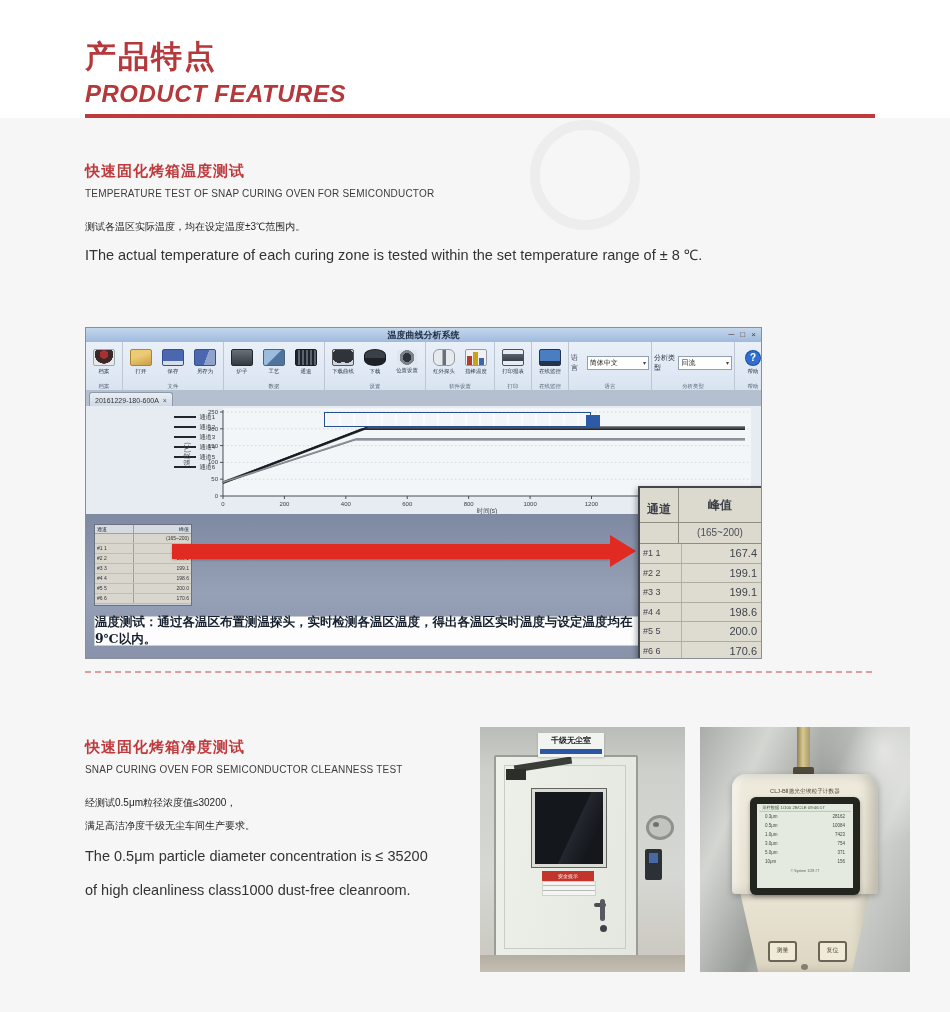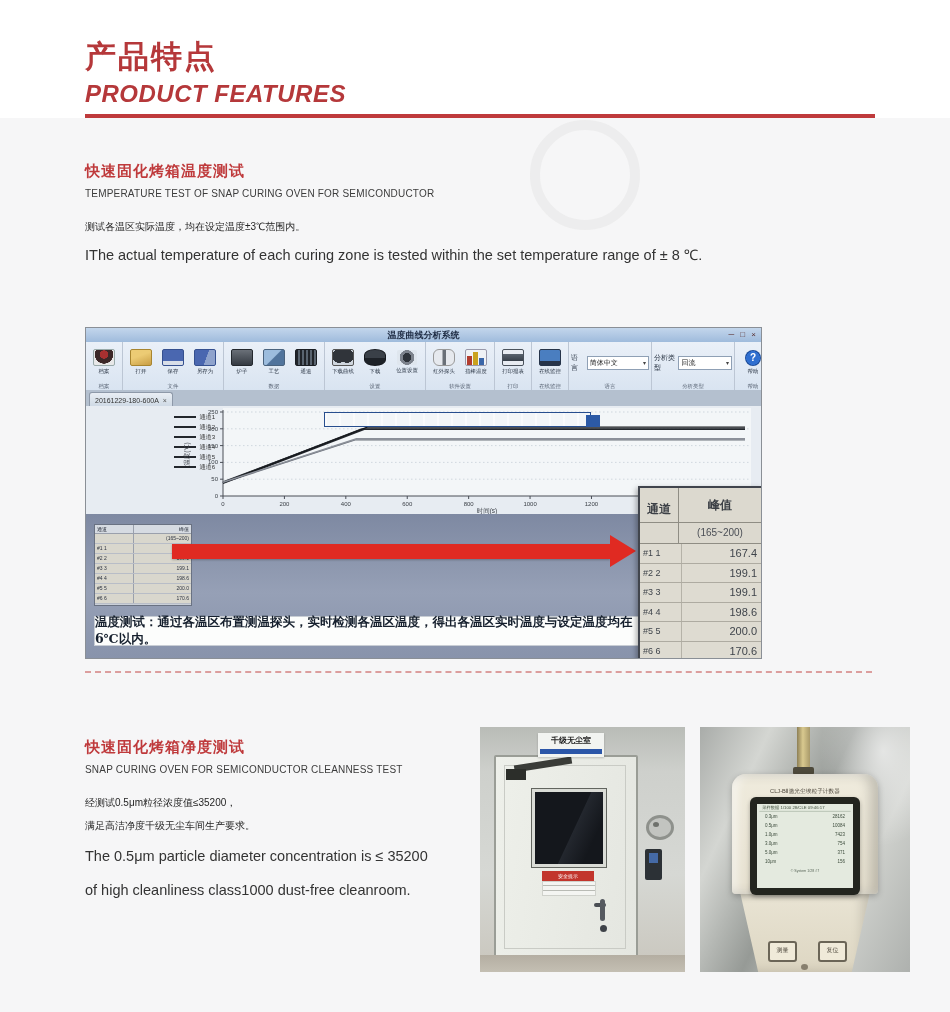--- a/index.html
+++ b/index.html
@@ -387,21 +387,21 @@
           <div class="mc1">#5 5</div>
           <div class="mc2">200.0</div>
         </div>
         <div class="mini-row">
           <div class="mc1">#6 6</div>
           <div class="mc2">170.6</div>
         </div>
       </div>
     <div class="abs arrow-body"></div>
     <div class="abs arrow-head"></div>
-    <div class="abs sw-caption">温度测试：通过各温区布置测温探头，实时检测各温区温度，得出各温区实时温度与设定温度均在 6℃以内。</div>
+    <div class="abs sw-caption">温度测试：通过各温区布置测温探头，实时检测各温区温度，得出各温区实时温度与设定温度均在 9℃以内。</div>
 
     <div class="abs peak">
       <div class="pk-head">
         <div class="c1">通道</div>
         <div class="c2">峰值</div>
       </div>
       <div class="pk-range">
         <div class="c1"></div>
         <div class="c2">(165~200)</div>
       </div>
@@ -431,21 +431,21 @@
             <div class="c2">170.6</div>
           </div>
         </div>
     </div>
   </div>
 
   <div class="abs divider"></div>
 
   <div class="abs sec-en" style="left:85px;top:764px;">SNAP CURING OVEN FOR SEMICONDUCTOR CLEANNESS TEST</div>
   <div class="abs sec-cn" style="left:85px;top:738px;">快速固化烤箱净度测试</div>
-  <div class="abs body-cn" style="left:85px;top:796px;">经测试0.5μm粒径浓度值≤35200，</div>
+  <div class="abs body-cn" style="left:85px;top:796px;">经测试0.5μm粒径浓度值≤30200，</div>
   <div class="abs body-cn" style="left:85px;top:819px;">满足高洁净度千级无尘车间生产要求。</div>
   <div class="abs body-en" style="left:85px;top:848px;">The 0.5μm particle diameter concentration is ≤ 35200</div>
   <div class="abs body-en" style="left:85px;top:882px;">of high cleanliness class1000 dust-free cleanroom.</div>
 
   <div class="abs photo photo-door">
     <div class="abs door">
       <div class="abs door-inner"></div>
       <div class="abs closer-arm"></div>
       <div class="abs closer-box"></div>
       <div class="abs door-window"></div>

